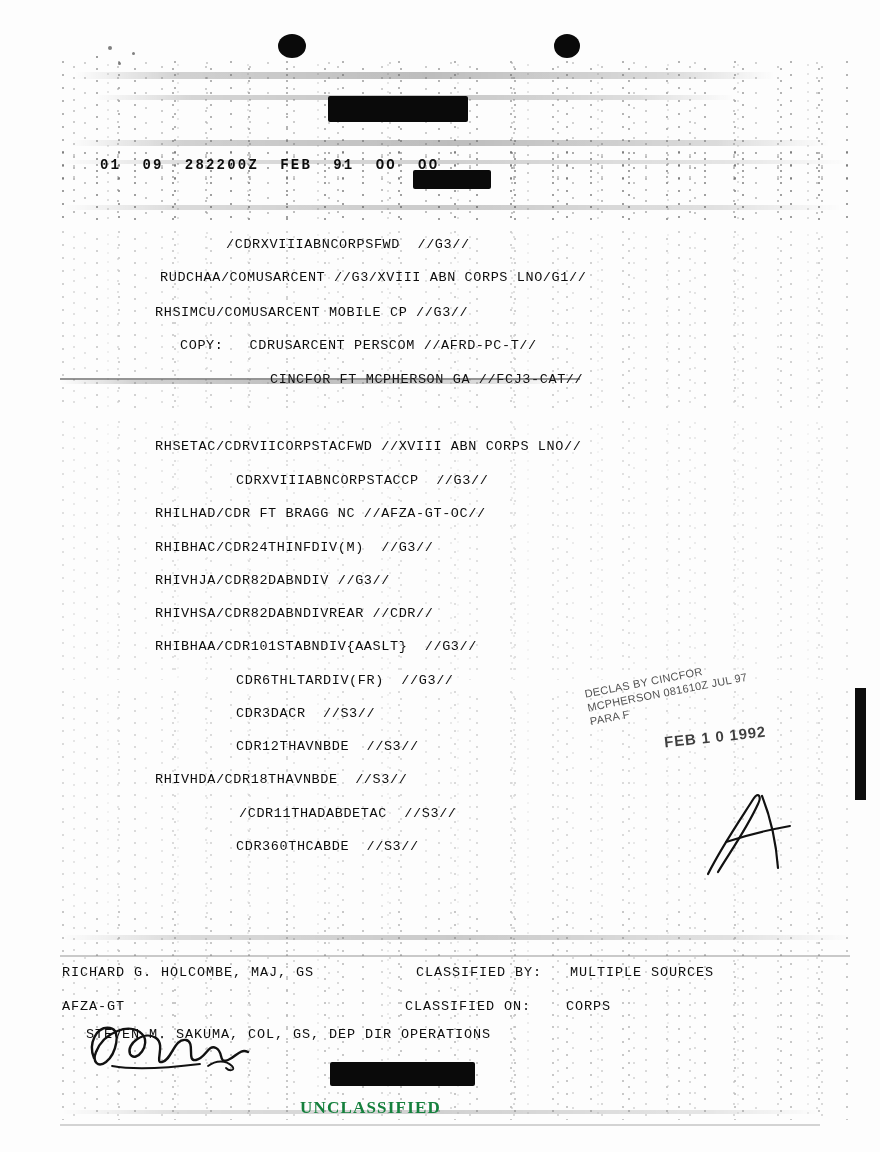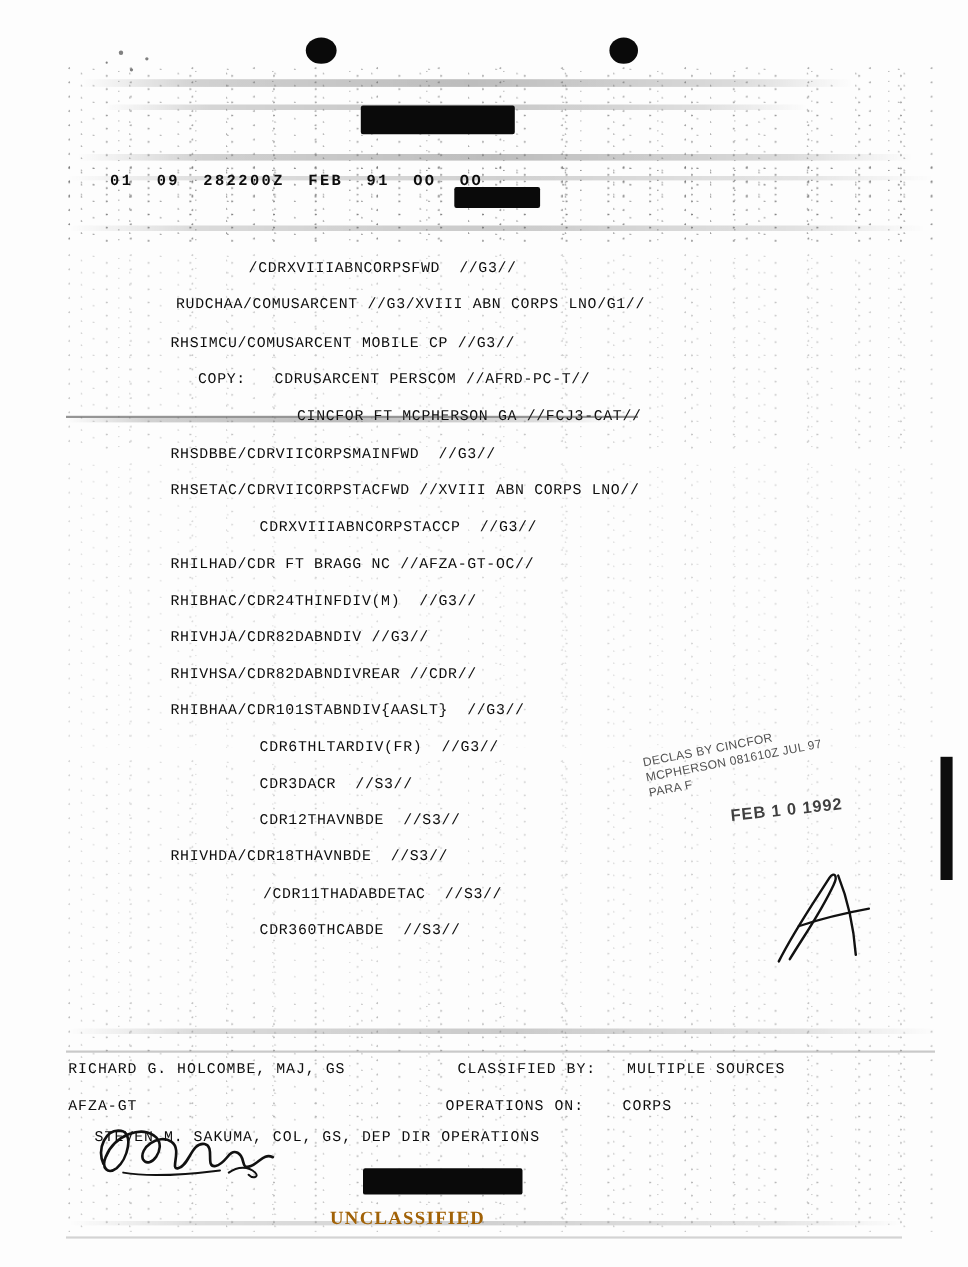--- a/index.html
+++ b/index.html
@@ -81,21 +81,21 @@
   }
   .footer-line {
     font-size: 13.5px;
     letter-spacing: 0.9px;
   }
   .unclass {
     position: absolute;
     font-family: "Liberation Serif", serif;
     font-size: 17px;
     letter-spacing: 1.2px;
-    color: #a16207;
+    color: #15803d;
     font-weight: 600;
   }
 
   
   .stamp-declas {
     position: absolute;
     font-family: "Liberation Sans", sans-serif;
     font-size: 11px;
     color: #2a2a2a;
     transform: rotate(-11deg);
@@ -158,42 +158,41 @@
   <div class="redaction" style="left:330px; top:1062px; width:145px; height:24px;"></div>
   <div class="edge-bar" style="left:855px; top:688px; width:11px; height:112px;"></div>
 
   <div class="line hdr" style="left:62px; top:158px;margin-left:38px;">01  09  282200Z  FEB  91  OO  OO</div>
 
   <div class="line" style="left:226px; top:238px;">/CDRXVIIIABNCORPSFWD  //G3//</div>
   <div class="line" style="left:160px; top:271px;">RUDCHAA/COMUSARCENT //G3/XVIII ABN CORPS LNO/G1//</div>
   <div class="line" style="left:155px; top:306px;">RHSIMCU/COMUSARCENT MOBILE CP //G3//</div>
   <div class="line" style="left:180px; top:339px;">COPY:   CDRUSARCENT PERSCOM //AFRD-PC-T//</div>
   <div class="line" style="left:222px; top:373px;margin-left:48px;">CINCFOR FT MCPHERSON GA //FCJ3-CAT//</div>
-  <div class="line" style="left:155px; top:407px;">RHSDBBE/CDRVIICORPSMAINFWD  //G3//</div>
   <div class="line" style="left:155px; top:440px;">RHSETAC/CDRVIICORPSTACFWD //XVIII ABN CORPS LNO//</div>
   <div class="line" style="left:236px; top:474px;">CDRXVIIIABNCORPSTACCP  //G3//</div>
   <div class="line" style="left:155px; top:507px;">RHILHAD/CDR FT BRAGG NC //AFZA-GT-OC//</div>
   <div class="line" style="left:155px; top:541px;">RHIBHAC/CDR24THINFDIV(M)  //G3//</div>
   <div class="line" style="left:155px; top:574px;">RHIVHJA/CDR82DABNDIV //G3//</div>
   <div class="line" style="left:155px; top:607px;">RHIVHSA/CDR82DABNDIVREAR //CDR//</div>
   <div class="line" style="left:155px; top:640px;">RHIBHAA/CDR101STABNDIV{AASLT}  //G3//</div>
   <div class="line" style="left:236px; top:674px;">CDR6THLTARDIV(FR)  //G3//</div>
   <div class="line" style="left:236px; top:707px;">CDR3DACR  //S3//</div>
   <div class="line" style="left:236px; top:740px;">CDR12THAVNBDE  //S3//</div>
   <div class="line" style="left:155px; top:773px;">RHIVHDA/CDR18THAVNBDE  //S3//</div>
   <div class="line" style="left:239px; top:807px;">/CDR11THADABDETAC  //S3//</div>
   <div class="line" style="left:236px; top:840px;">CDR360THCABDE  //S3//</div>
 
 
   <div class="line footer-line" style="left:62px; top:966px;">RICHARD G. HOLCOMBE, MAJ, GS</div>
   <div class="line footer-line" style="left:416px; top:966px;">CLASSIFIED BY:</div>
   <div class="line footer-line" style="left:570px; top:966px;">MULTIPLE SOURCES</div>
 
   <div class="line footer-line" style="left:62px; top:1000px;">AFZA-GT</div>
-  <div class="line footer-line" style="left:405px; top:1000px;">OPERATIONS ON:</div>
+  <div class="line footer-line" style="left:405px; top:1000px;">CLASSIFIED ON:</div>
   <div class="line footer-line" style="left:566px; top:1000px;">CORPS</div>
 
   <div class="line footer-line" style="left:86px; top:1028px;">STEVEN M. SAKUMA, COL, GS, DEP DIR OPERATIONS</div>
 
   <svg class="sig" style="left:82px; top:1014px;" width="180" height="62" viewBox="0 0 180 62">
     <path d="M12 44 C6 30, 14 12, 28 14 C40 16, 34 40, 24 48 C16 54, 10 48, 14 38 C22 18, 48 8, 60 20 C70 30, 54 50, 48 40 C44 30, 62 16, 74 24 C84 31, 72 50, 80 48 C90 46, 92 24, 104 26 C114 28, 104 48, 114 46 C124 44, 126 30, 134 34 C142 38, 136 50, 146 46 C154 43, 158 34, 166 38" fill="none" stroke="#111" stroke-width="2.4" stroke-linecap="round"></path>
     <path d="M30 52 C52 56, 86 54, 118 50" fill="none" stroke="#111" stroke-width="1.8" stroke-linecap="round"></path>
     <path d="M126 52 C134 46, 144 46, 150 52 C154 56, 148 58, 144 54" fill="none" stroke="#111" stroke-width="1.8" stroke-linecap="round"></path>
   </svg>
 

